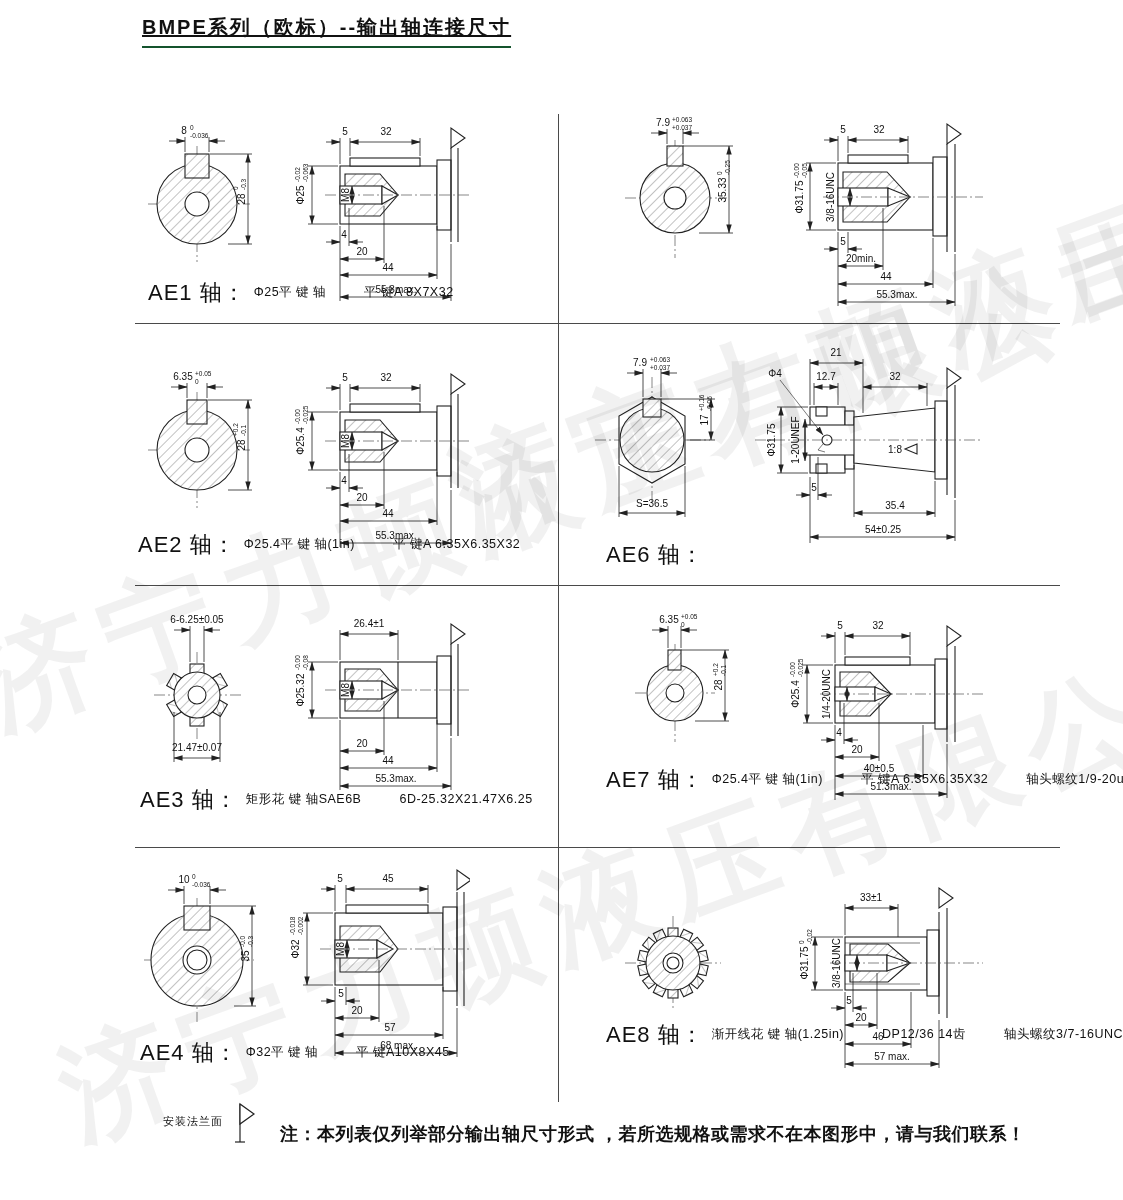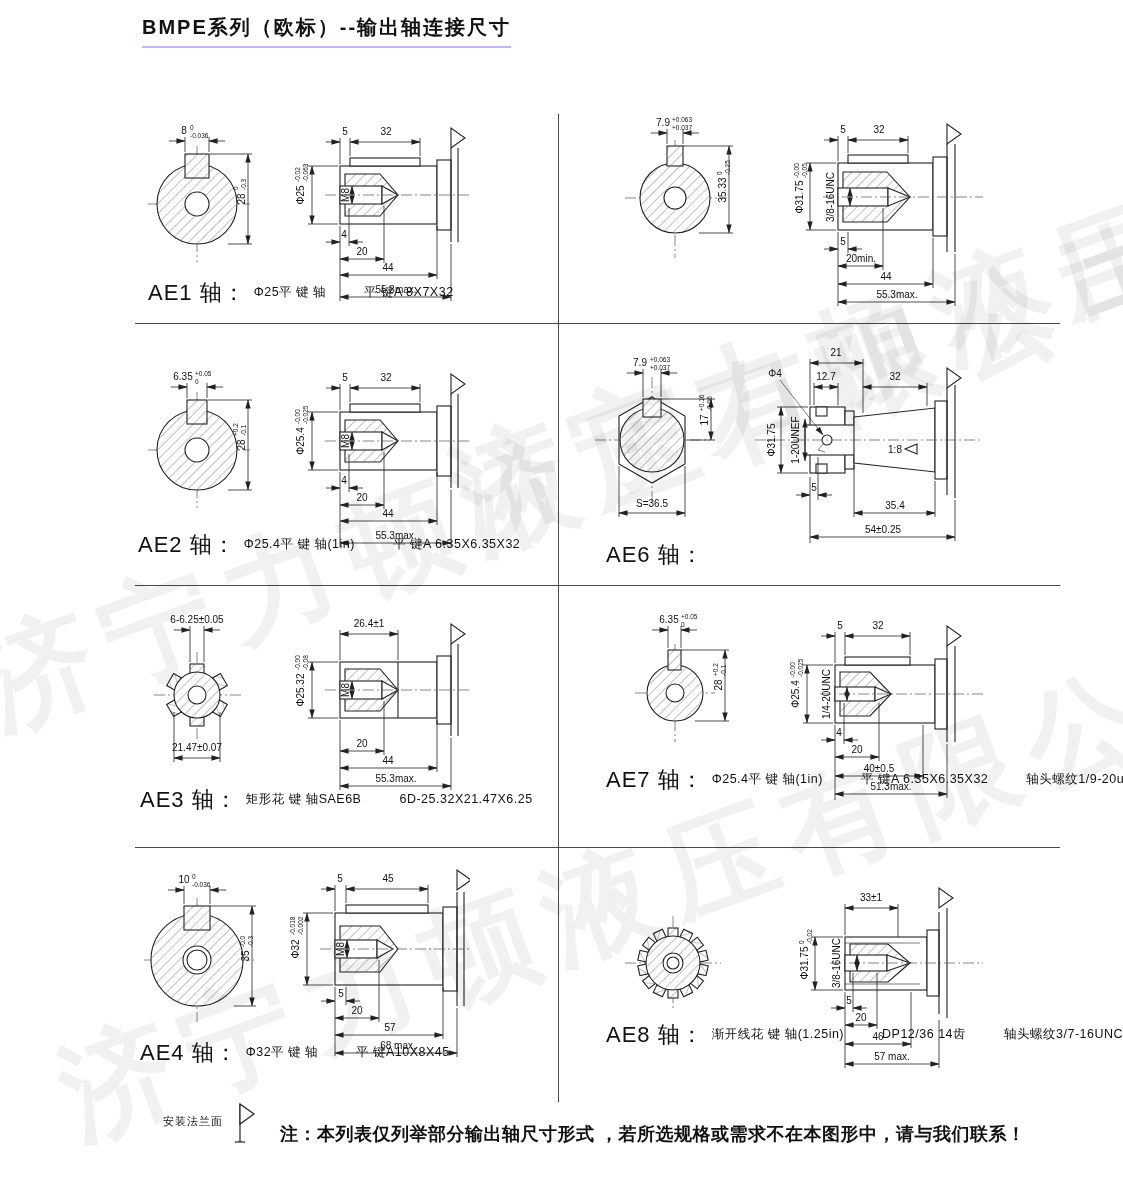--- a/index.html
+++ b/index.html
@@ -1,19 +1,19 @@
 <!DOCTYPE html>
 <html><head>
 <meta charset="utf-8">
 <style>
   html,body{margin:0;padding:0;background:#fff;}
   #page{position:relative;width:1123px;height:1200px;background:#fff;overflow:hidden;
         font-family:"Liberation Sans",sans-serif;color:#111;}
   .title{position:absolute;left:142px;top:14px;font-size:20px;font-weight:bold;
-         letter-spacing:2px;border-bottom:2px solid #c4b5fd;padding-bottom:5px;z-index:3;}
+         letter-spacing:2px;border-bottom:2px solid #14532d;padding-bottom:5px;z-index:3;text-decoration:underline;}
   .wm{position:absolute;font-family:"DejaVu Serif",serif;font-weight:bold;font-size:112px;
       letter-spacing:16px;color:#000;opacity:.05;white-space:nowrap;z-index:2;
       transform:rotate(-20deg);transform-origin:left top;pointer-events:none;}
   .vdiv{position:absolute;width:1px;background:#4a4a4a;z-index:1;}
   .hdiv{position:absolute;height:1px;background:#4a4a4a;z-index:1;}
   .sec{position:absolute;z-index:1;}
   .lbl{position:absolute;display:flex;align-items:center;gap:8px;z-index:3;}
   .lbl-id{font-size:22px;font-weight:500;letter-spacing:1px;white-space:nowrap;}
   .lbl-desc{display:flex;font-size:12.5px;line-height:1.75;
             letter-spacing:.5px;white-space:nowrap;gap:38px;}

